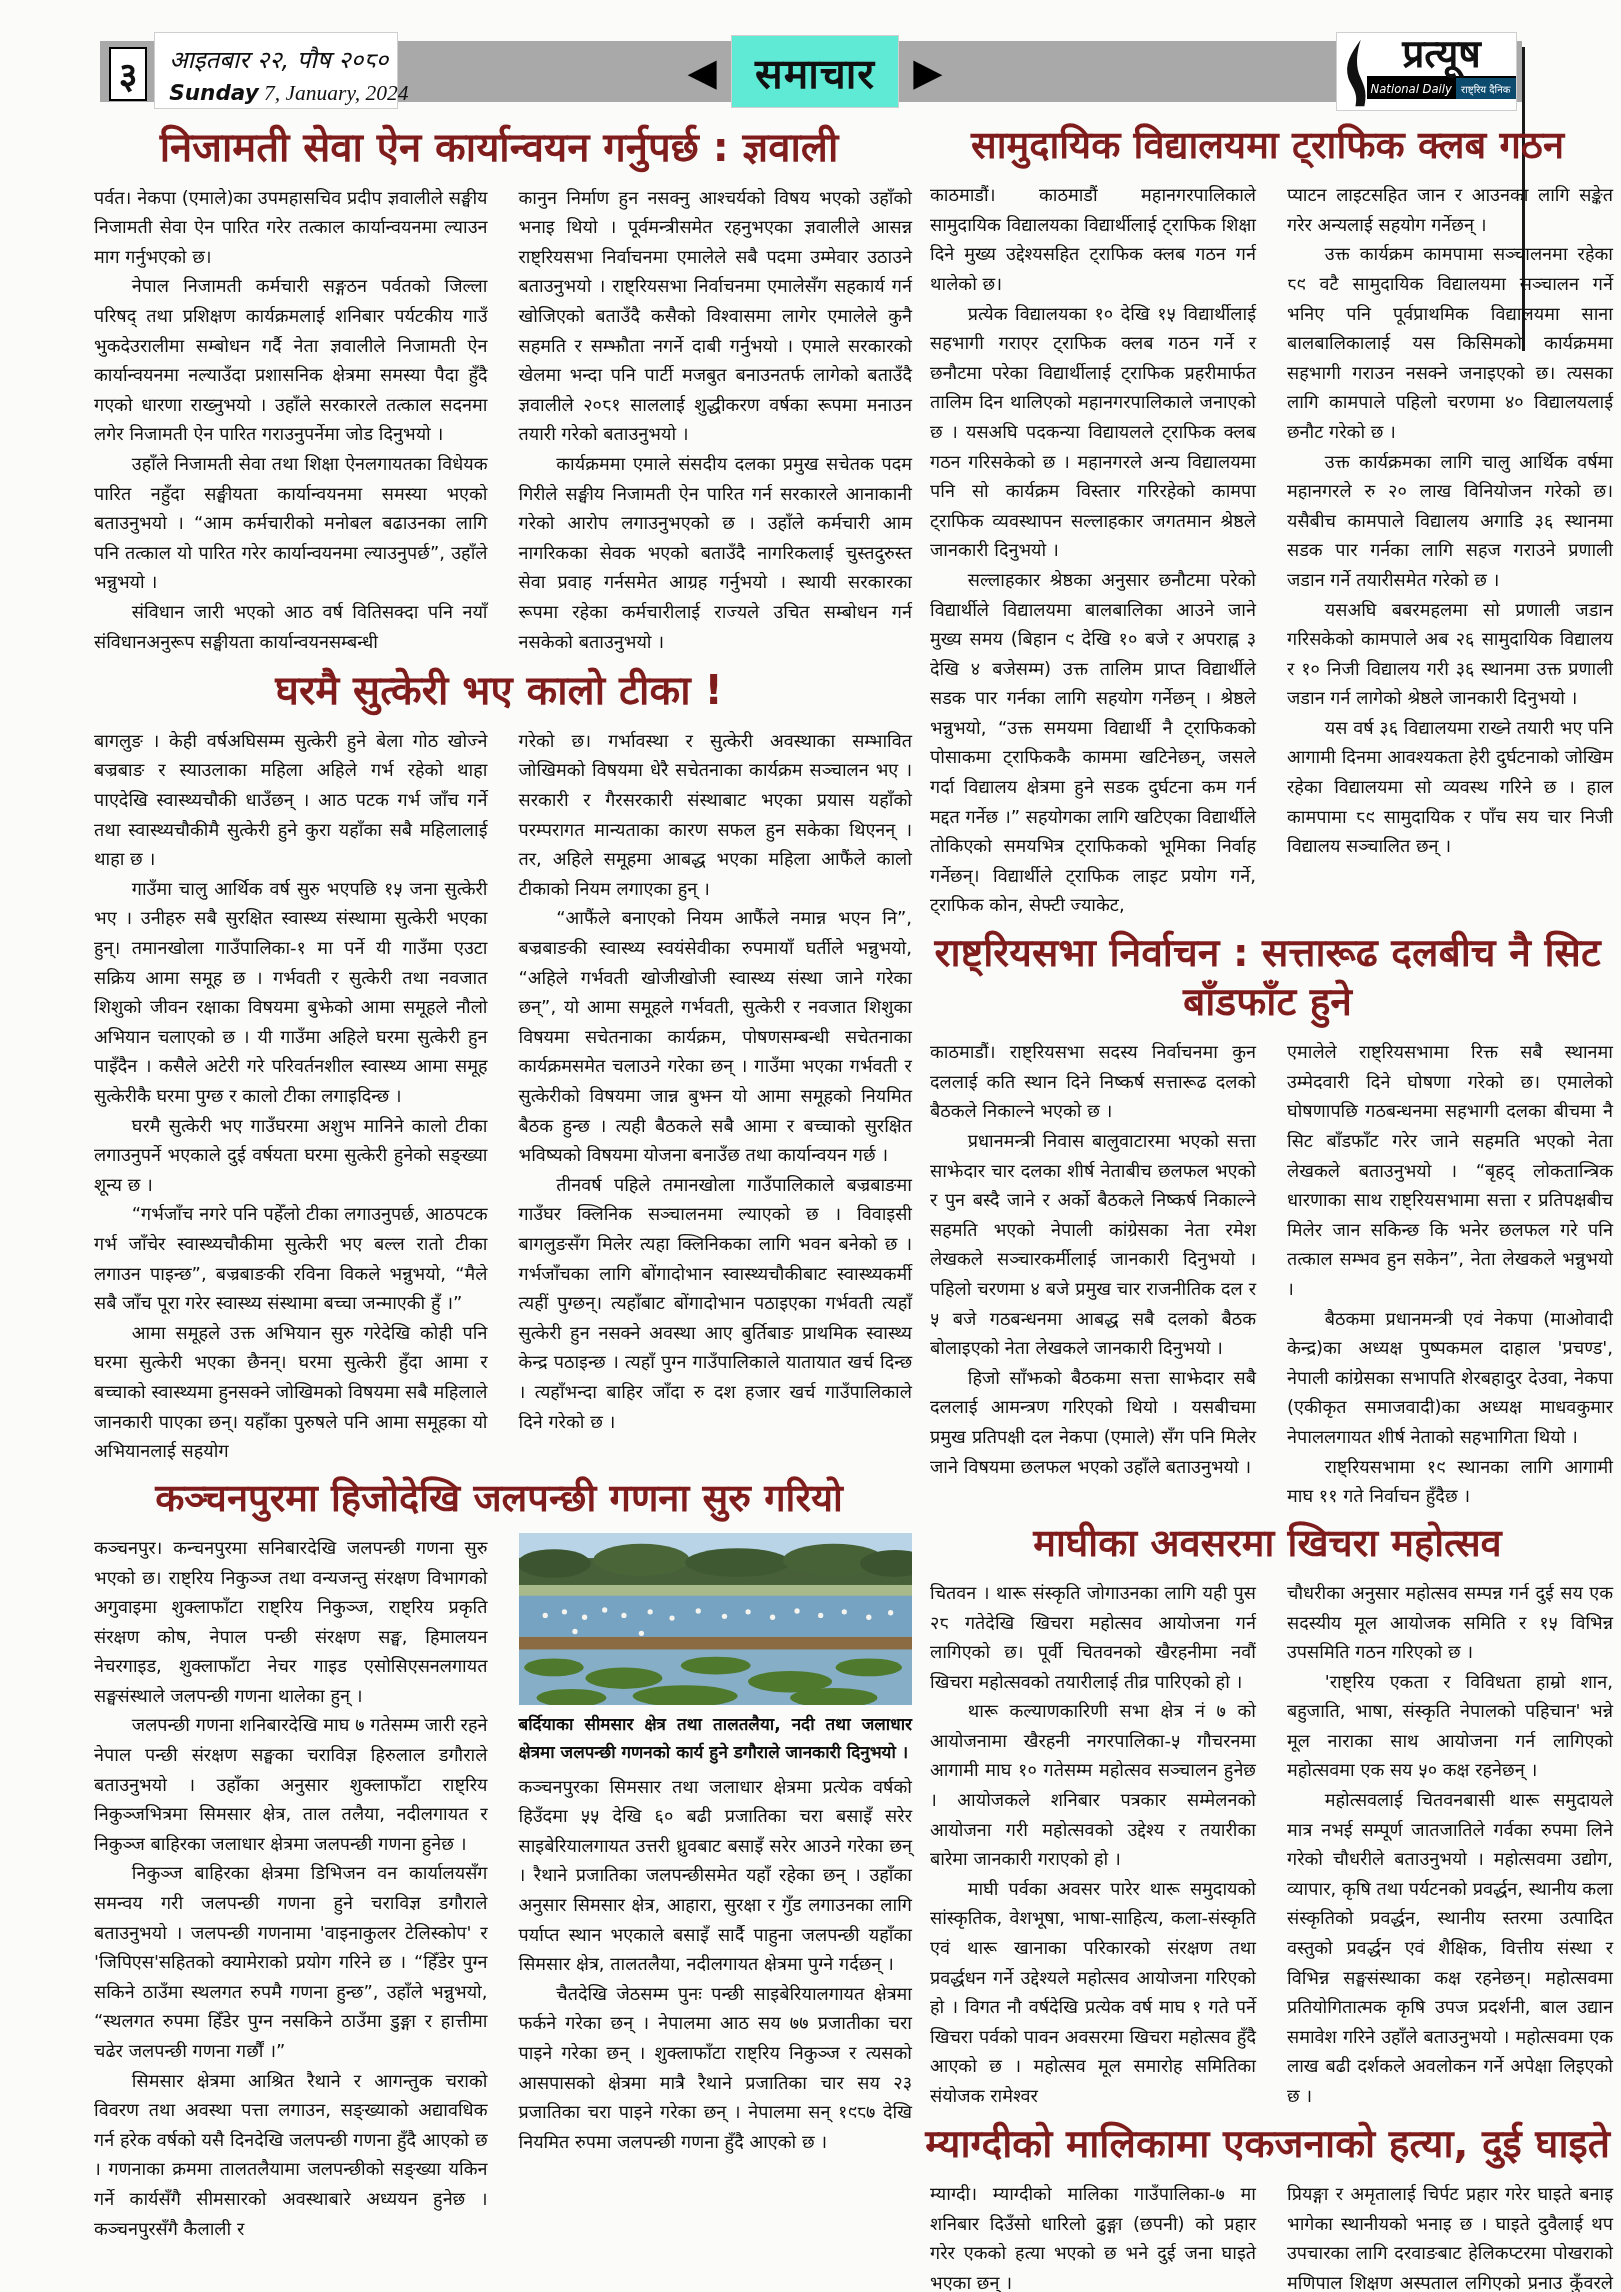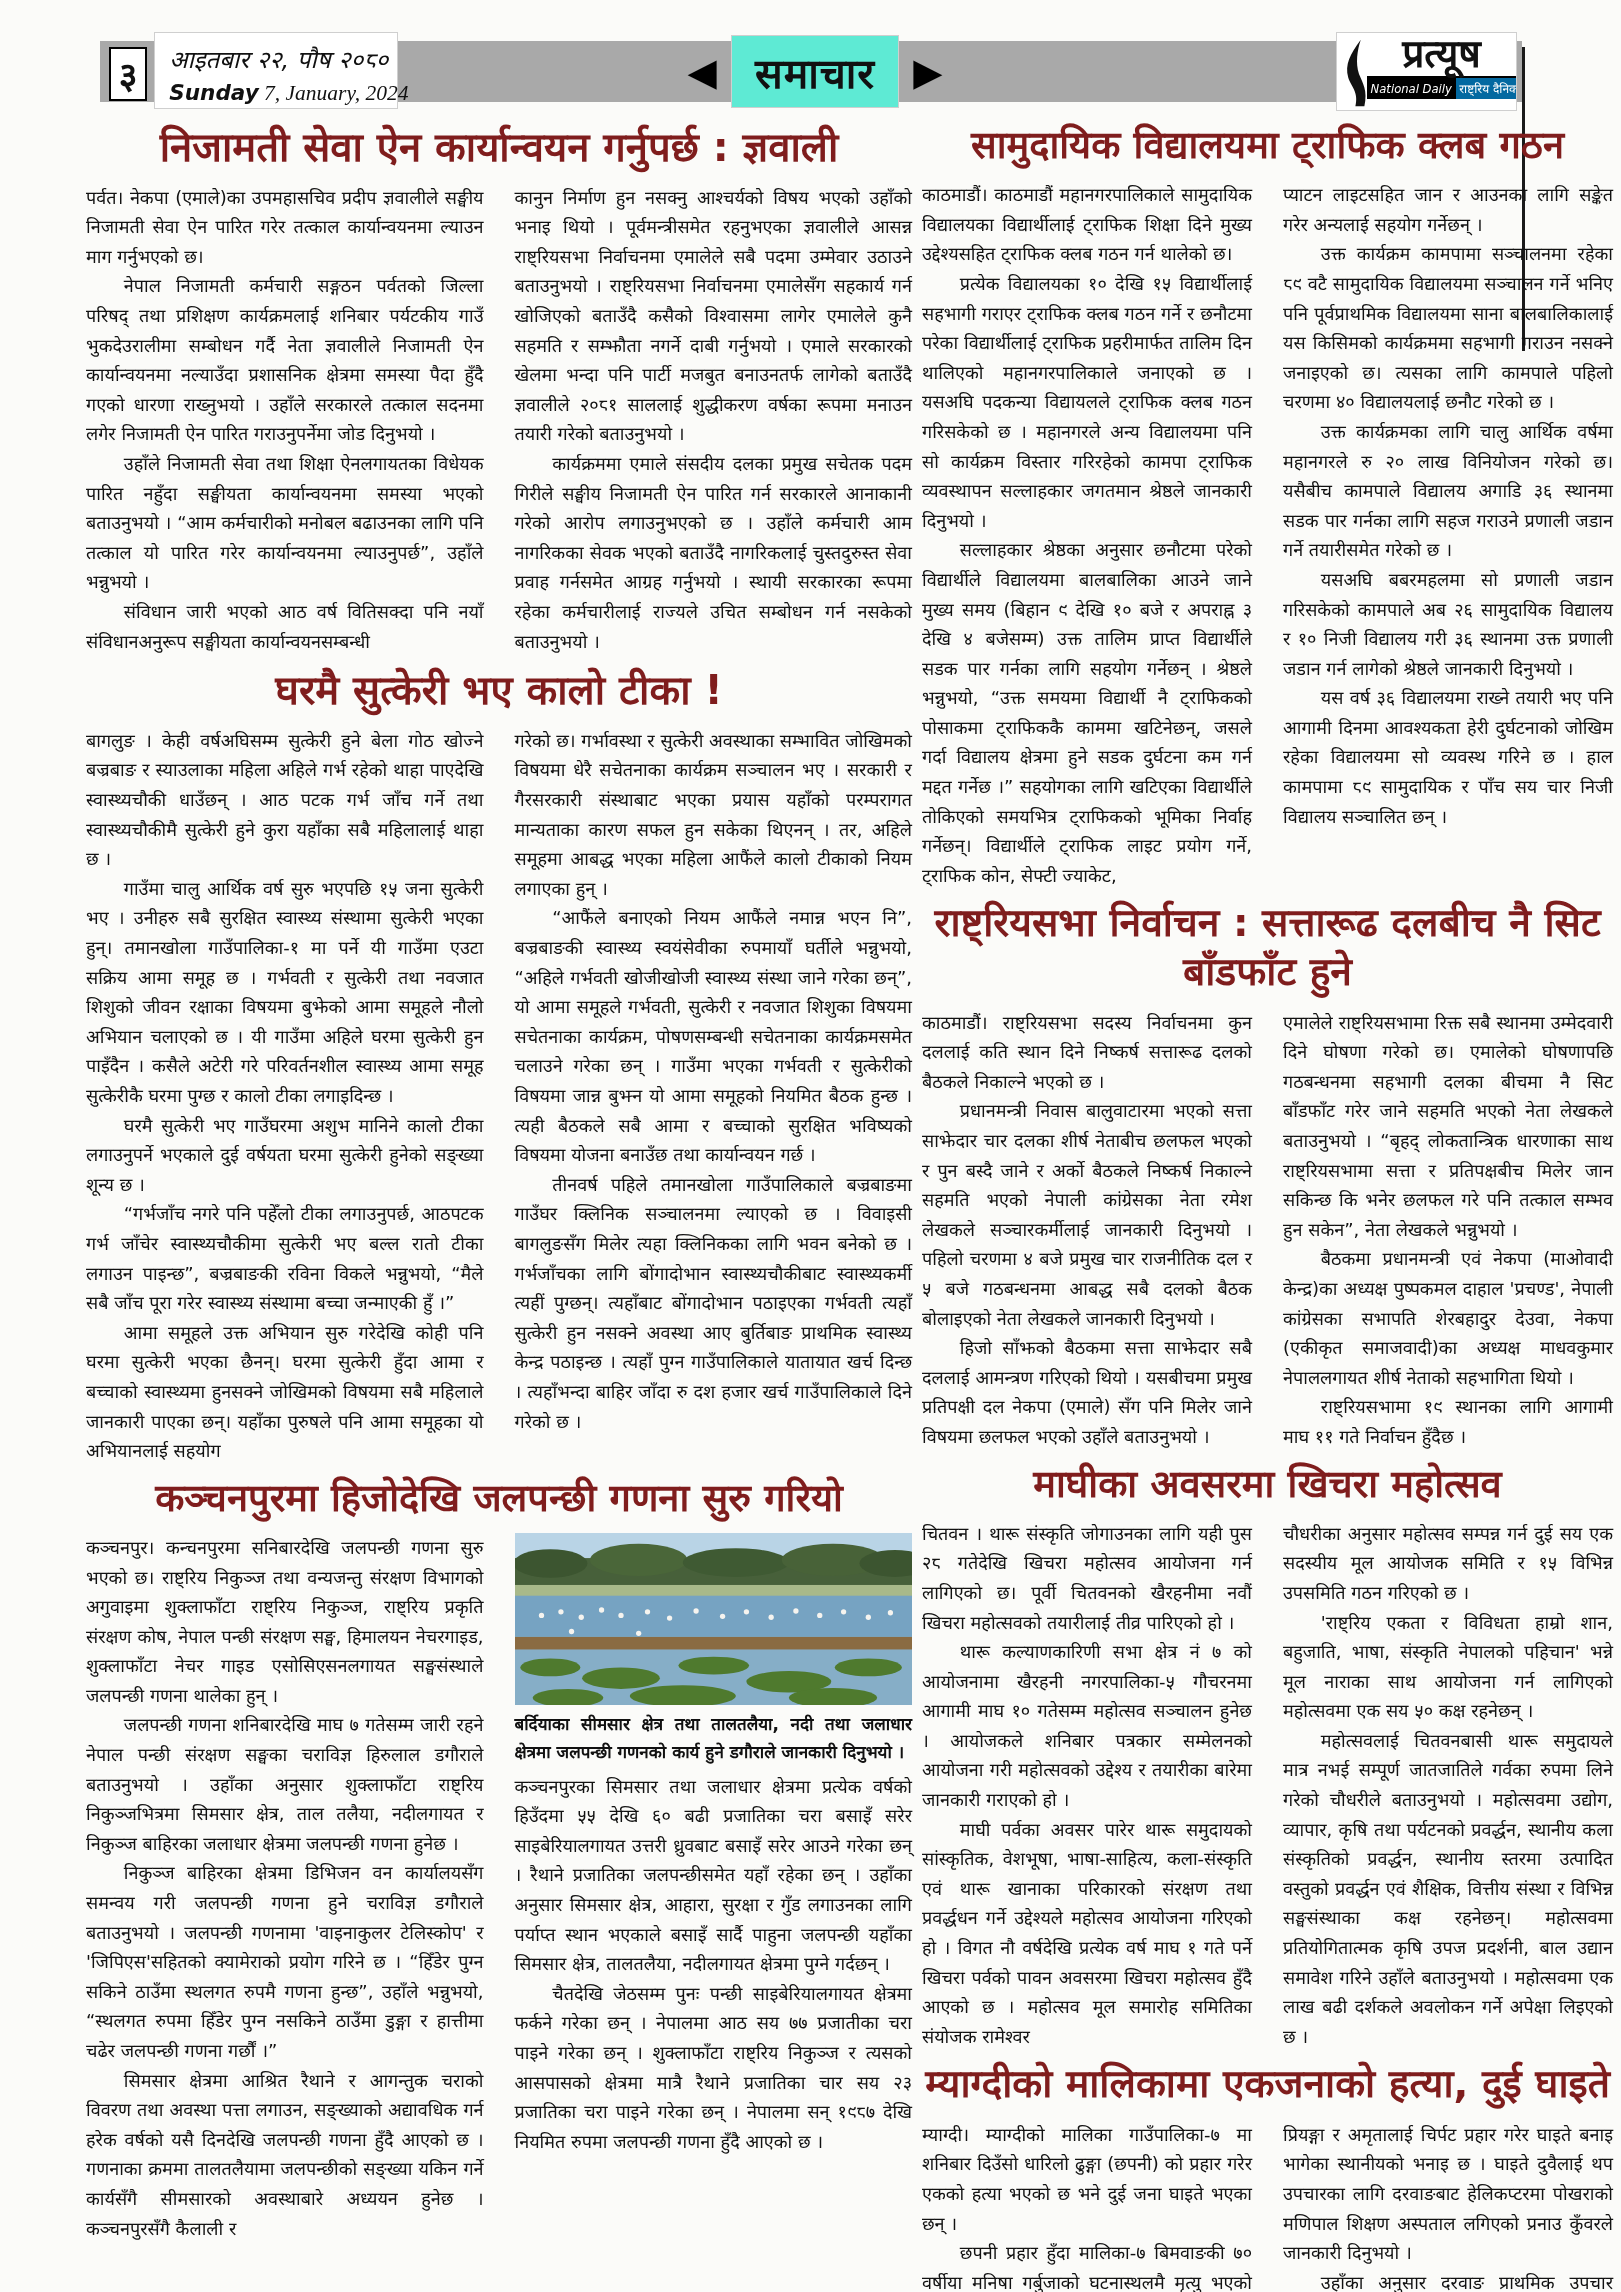--- a/index.html
+++ b/index.html
@@ -37,34 +37,34 @@
     position:absolute;left:1336px;top:32px;width:181px;height:79px;background:#fff;
     box-sizing:border-box;border:0.9px solid #cfcfcf;overflow:hidden;
   }
   .logomark{position:absolute;left:3.6px;top:5.4px;}
   .logotext{
     margin-left:30px;text-align:center;font-size:39px;font-weight:bold;line-height:1.1;
     border-bottom:2.7px solid #000;
   }
   .logotags{display:flex;margin-left:30px;height:21.5px;}
   .logotags .en{flex:1;background:#000;color:#fff;font-size:11.6px;font-style:italic;display:flex;align-items:center;justify-content:center;white-space:nowrap;padding:0 3.6px;}
-  .logotags .np{flex:1;background:#0369a1;color:#fff;font-size:12px;display:flex;align-items:center;justify-content:center;white-space:nowrap;padding:0 3.6px;}
+  .logotags .np{flex:1;background:#0c4a6e;color:#fff;font-size:10px;display:flex;align-items:center;justify-content:center;white-space:nowrap;padding:0 3.6px;}
   
   .region{position:absolute;}
   #left-region{left:86px;top:113px;width:826px;}
   #right-region{left:922px;top:113px;width:691px;}
   .article{margin-bottom:5.4px;}
   .headline{
     text-align:center;font-weight:bold;margin:9px 0 10.7px 0;line-height:1.25;
     font-family:"DejaVu Sans",sans-serif;color:#7f1d1d;
   }
   .h-xl{font-size:40px;}
   .h-lg{font-size:38px;}
   .h-md{font-size:39px;}
-  .cols{display:flex;gap:31px;}
+  .cols{display:flex;gap:31px;margin-left:8px;}
   .col{flex:1;min-width:0;text-align:justify;font-size:18px;line-height:29.6px;}
   .col p{margin:0;text-indent:2.1em;}
   .col p:first-child{text-indent:0;}
   
   figure{margin:0 0 5.4px 0;}
   figure svg{display:block;width:100%;height:172px;}
   figcaption{
     font-weight:bold;font-size:17px;line-height:28px;text-align:justify;margin-top:5.4px;
   }
 </style>

